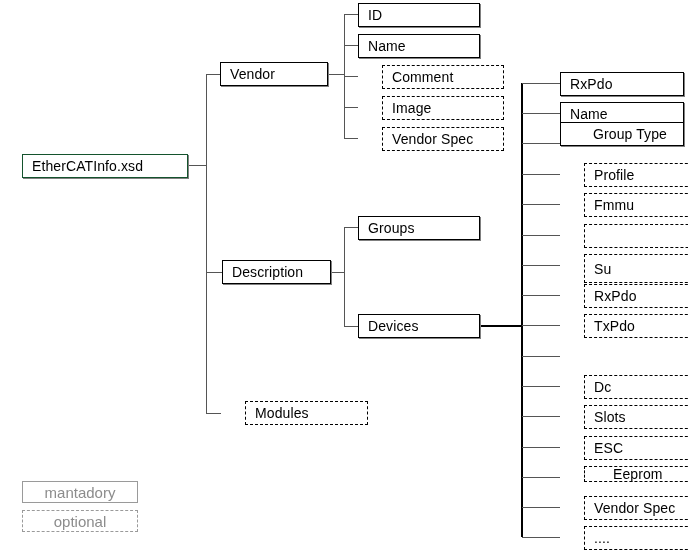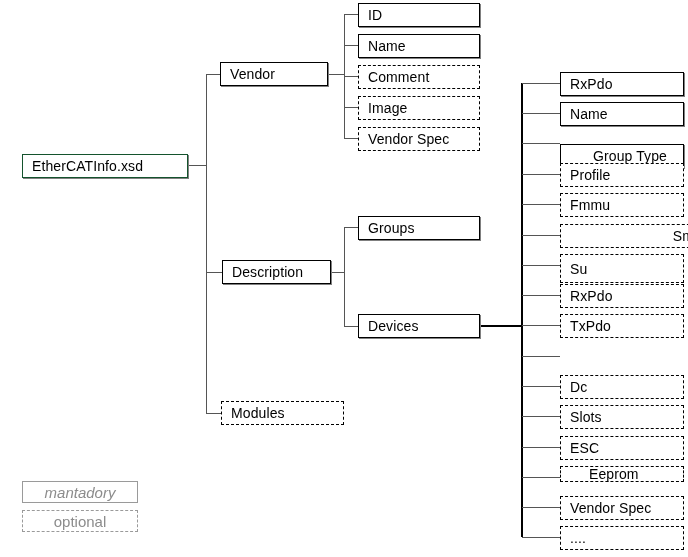--- a/index.html
+++ b/index.html
@@ -30,20 +30,21 @@
     padding-left: 9px;
     white-space: nowrap;
     letter-spacing: 0.1px;
   }
   .node.mandatory {
     border: 1px solid #000000;
     box-shadow: 1px 1px 0 0 #808080;
   }
   .node.optional {
     border: 1px dashed #000000;
+    margin-left: 24px;
   }
   .node.root {
     border: 1px solid #14532d;
     box-shadow: 1px 1px 0 0 #808080;
   }
   
   .legend-node {
     position: absolute;
     box-sizing: border-box;
     display: flex;
@@ -51,21 +52,20 @@
     justify-content: center;
     background: #ffffff;
     font-size: 15px;
     line-height: 1;
     color: #8c8c8c;
     white-space: nowrap;
   }
   .legend-node.mandatory {
     border: 1px solid #9a9a9a;
     box-shadow: none;
-    font-style: italic;
   }
   .legend-node.optional {
     border: 1px dashed #9a9a9a;
     box-shadow: none;
   }
   
   .hline {
     position: absolute;
     height: 0;
     border-top: 1px solid #555555;
@@ -162,21 +162,21 @@
   <div class="node mandatory" style="left:358px; top:314px; width:122px; height:24px;">
     <span>Devices</span>
   </div>
 
   <div class="node mandatory" style="left:560px; top:72px; width:124px; height:24px;">
     <span>RxPdo</span>
   </div>
   <div class="node mandatory" style="left:560px; top:102px; width:124px; height:24px;">
     <span>Name</span>
   </div>
-  <div class="node mandatory" style="left:560px; top:144px; width:124px; height:24px;padding-left:32px;">
+  <div class="node mandatory" style="left:560px; top:122px; width:124px; height:24px;padding-left:32px;">
     <span>Group Type</span>
   </div>
   <div class="node optional" style="left:560px; top:163px; width:124px; height:24px;">
     <span>Profile</span>
   </div>
   <div class="node optional" style="left:560px; top:193px; width:124px; height:24px;">
     <span>Fmmu</span>
   </div>
   <div class="node optional" style="left:560px; top:224px; width:135px; height:24px;justify-content:flex-end;">
     <span>Sm</span>

